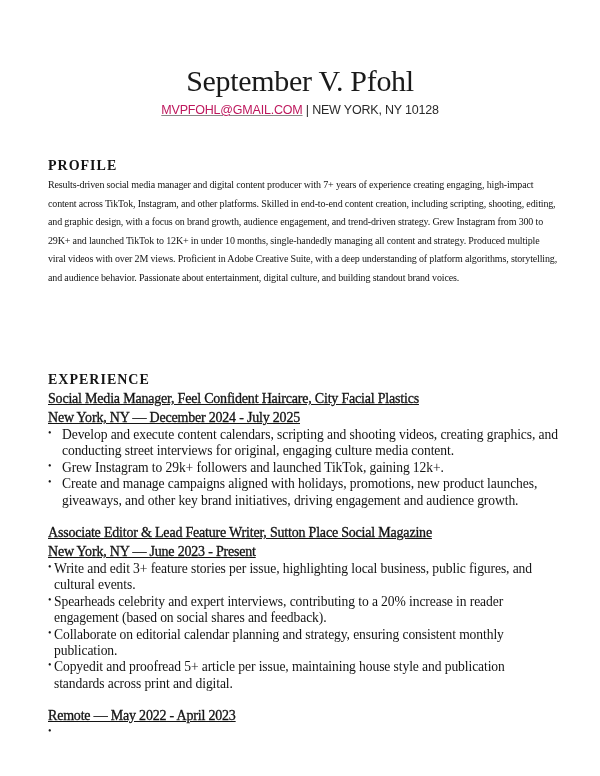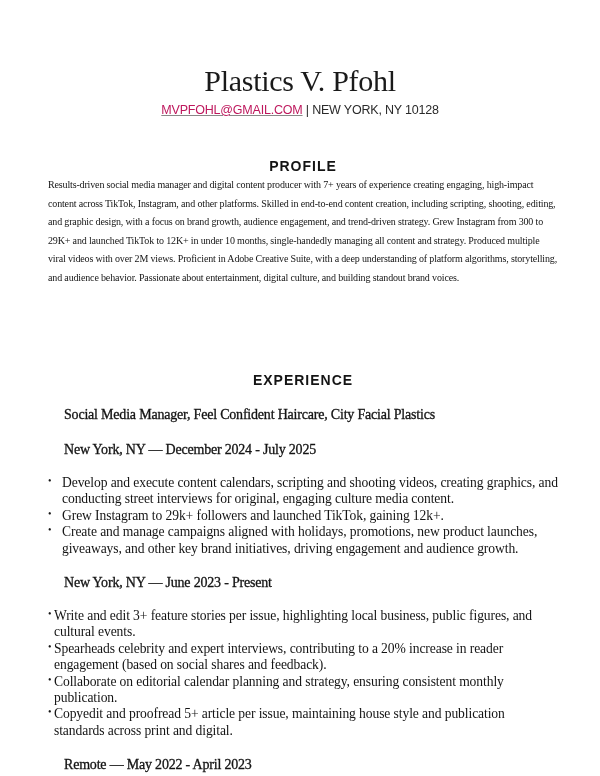--- a/index.html
+++ b/index.html
@@ -13,30 +13,30 @@
       font-family: "Liberation Serif", serif; font-size: 30px; line-height: 34px;
       font-weight: normal; margin: 0; letter-spacing: -0.3px; color: #1a1a1a;
     }
     .contact {
       font-family: "Liberation Sans", sans-serif; font-size: 12.5px; line-height: 16px;
       margin-top: 4px; color: #2a2a2a; letter-spacing: -0.2px;
     }
     .contact a { color: #be185d; text-decoration: underline; text-decoration-color: #888; }
     .section { position: absolute; left: 48px; width: 510px; }
     .sec-title {
-      font-family: Liberation Sans, sans-serif; font-weight: bold; font-size: 14px;
-      letter-spacing: 1px; line-height: 18px; margin: 0; text-align: center;
+      font-family: Liberation Serif, serif; font-weight: bold; font-size: 14px;
+      letter-spacing: 1px; line-height: 18px; margin: 0;
     }
     .profile-body {
       font-family: "Liberation Serif", serif; font-size: 10px; line-height: 18.6px;
       margin: 1px 0 0 0; letter-spacing: -0.15px;
     }
     .job-title, .job-meta {
       font-family: "Liberation Serif", serif; font-weight: bold; font-size: 14px;
-      line-height: 19px; margin: 16px; letter-spacing: -0.2px; font-weight: 600;
+      line-height: 19px; margin: 0; letter-spacing: -0.2px; font-weight: 600; text-decoration: underline;
     }
     .job-title { font-weight: normal; -webkit-text-stroke: 0.3px #141414; }
     .job-meta { font-weight: normal; -webkit-text-stroke: 0.3px #141414; }
     ul.bullets { list-style: none; margin: 0; padding: 0; }
     ul.bullets li {
       position: relative; font-family: "Liberation Serif", serif; font-size: 13.6px;
       line-height: 16.4px; letter-spacing: -0.1px;
     }
     ul.wide li { padding-left: 14px; }
     ul.tight li { padding-left: 6px; }
@@ -44,21 +44,21 @@
       position: absolute; left: 0; top: 0; font-size: 10px; line-height: 12px;
     }
     .job { margin-bottom: 14px; }
   </style>
 </head>
 <body>
 
 <div class="page">
 
   <div class="header">
-    <h1 class="name">Plastics V. Pfohl</h1>
+    <h1 class="name">September V. Pfohl</h1>
     <div class="contact">
       <a>MVPFOHL@GMAIL.COM</a><span> | </span><span>NEW YORK, NY 10128</span>
     </div>
   </div>
 
   <div class="section" style="top:157px;">
     <h2 class="sec-title">PROFILE</h2>
     <p class="profile-body">Results-driven social media manager and digital content producer with 7+ years of experience creating engaging, high-impact content across TikTok, Instagram, and other platforms. Skilled in end-to-end content creation, including scripting, shooting, editing, and graphic design, with a focus on brand growth, audience engagement, and trend-driven strategy. Grew Instagram from 300 to 29K+ and launched TikTok to 12K+ in under 10 months, single-handedly managing all content and strategy. Produced multiple viral videos with over 2M views. Proficient in Adobe Creative Suite, with a deep understanding of platform algorithms, storytelling, and audience behavior. Passionate about entertainment, digital culture, and building standout brand voices.</p>
   </div>
 
@@ -69,20 +69,21 @@
       <div class="job-title">Social Media Manager, Feel Confident Haircare, City Facial Plastics</div>
       <div class="job-meta">New York, NY — December 2024 - July 2025</div>
       <ul class="bullets wide">
         <li><span class="dot">•</span><span>Develop and execute content calendars, scripting and shooting videos, creating graphics, and conducting street interviews for original, engaging culture media content.</span></li>
         <li><span class="dot">•</span><span>Grew Instagram to 29k+ followers and launched TikTok, gaining 12k+.</span></li>
         <li><span class="dot">•</span><span>Create and manage campaigns aligned with holidays, promotions, new product launches, giveaways, and other key brand initiatives, driving engagement and audience growth.</span></li>
       </ul>
     </div>
 
     <div class="job">
+      <div class="job-title">Associate Editor &amp; Lead Feature Writer, Sutton Place Social Magazine</div>
       <div class="job-meta">New York, NY — June 2023 - Present</div>
       <ul class="bullets tight">
         <li><span class="dot">•</span><span>Write and edit 3+ feature stories per issue, highlighting local business, public figures, and cultural events.</span></li>
         <li><span class="dot">•</span><span>Spearheads celebrity and expert interviews, contributing to a 20% increase in reader engagement (based on social shares and feedback).</span></li>
         <li><span class="dot">•</span><span>Collaborate on editorial calendar planning and strategy, ensuring consistent monthly publication.</span></li>
         <li><span class="dot">•</span><span>Copyedit and proofread 5+ article per issue, maintaining house style and publication standards across print and digital.</span></li>
       </ul>
     </div>
 
     <div class="job">

